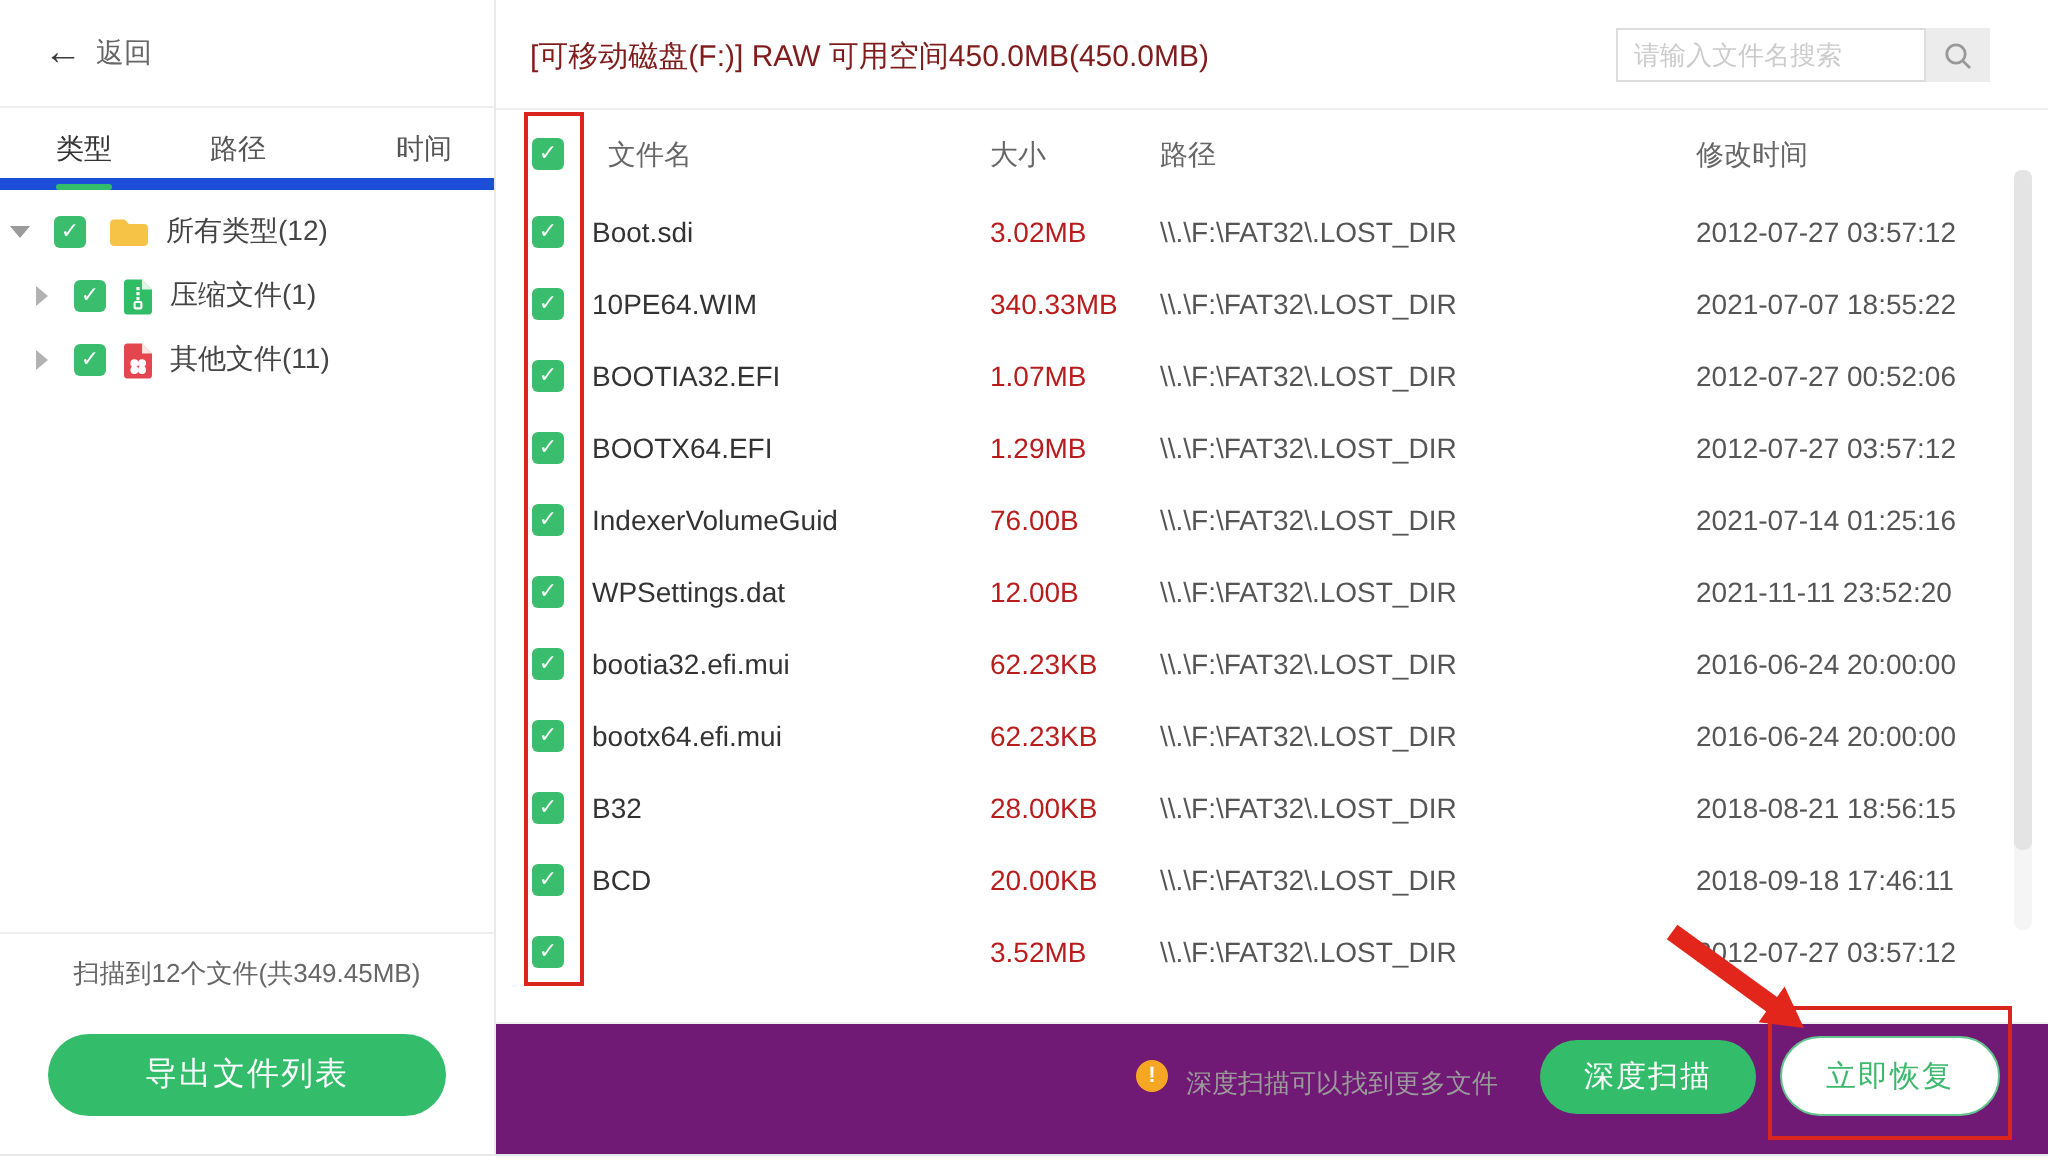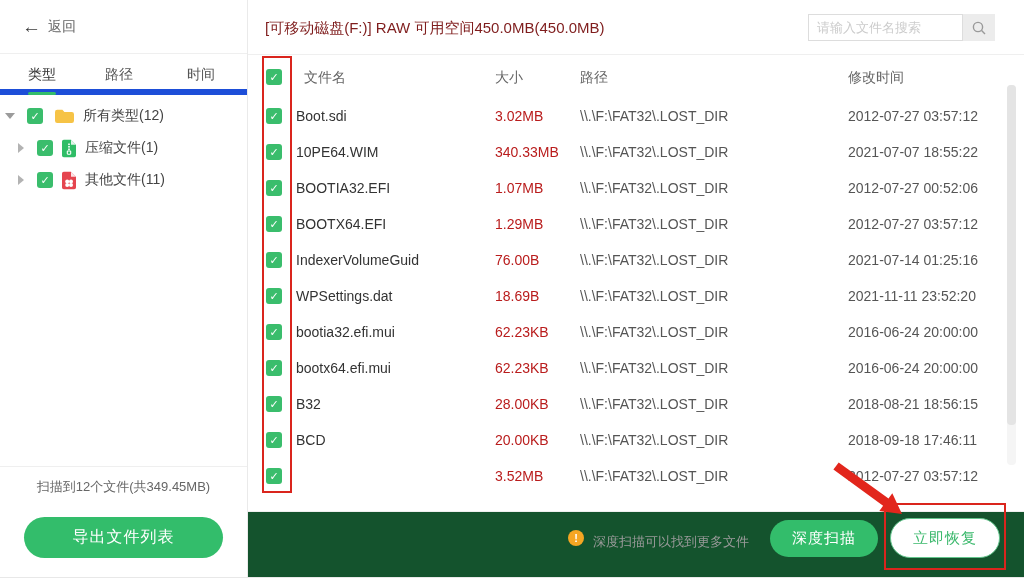--- a/index.html
+++ b/index.html
@@ -6,21 +6,21 @@
   body { font-family:"Liberation Sans","DejaVu Sans",sans-serif; background:#fff; }
   .app { position:relative; width:1024px; height:580px; background:#fff; overflow:hidden; }
 
   
   .sidebar { position:absolute; left:0; top:0; width:248px; height:578px; border-right:1px solid #eaeaea; background:#fff; }
   .back-row { position:absolute; left:0; top:0; width:247px; height:54px; border-bottom:1px solid #efefef; display:flex; align-items:center; padding-left:22px; cursor:pointer; }
   .back-arrow { font-size:19px; color:#3a3a3a; margin-right:7px; line-height:1; }
   .back-label { font-size:14px; color:#666; }
   .tabs-row { position:absolute; left:0; top:54px; width:247px; height:41px; border-bottom:6px solid #1d4ed8; }
   .tab { position:absolute; top:0; height:41px; line-height:41px; font-size:14px; color:#555; cursor:pointer; }
-  .tab-1 { left:28px; } .tab-2 { left:105px; } .tab-3 { left:187px; }
+  .tab-1 { left:28px; } .tab-2 { left:105px; } .tab-3 { left:198px; }
   .tab.active { color:#333; }
   .tab.active::after { content:""; position:absolute; left:0; bottom:0; width:100%; height:3px; background:#33bd6b; border-radius:2px; }
 
   .tnode { position:absolute; left:0; width:247px; height:32px; display:flex; align-items:center; cursor:pointer; }
   .caret-down { width:0; height:0; border-left:5px solid transparent; border-right:5px solid transparent; border-top:6px solid #9b9b9b; }
   .caret-right { width:0; height:0; border-top:5px solid transparent; border-bottom:5px solid transparent; border-left:6px solid #b3b3b3; }
   .cb { width:16px; height:16px; background:#3abd6c; border-radius:3px; position:relative; flex:0 0 16px; }
   .cb::after { content:"✓"; position:absolute; left:0; top:0; width:16px; height:16px; line-height:16px; text-align:center; color:#fff; font-size:11px; font-weight:bold; }
   .tnode .label { font-size:14px; color:#444; }
 
@@ -46,21 +46,21 @@
   .trow .cb { position:absolute; left:18px; top:10px; cursor:pointer; }
   .trow .c { position:absolute; top:0; height:36px; line-height:36px; font-size:14px; white-space:nowrap; }
   .trow .name { left:48px; color:#333; }
   .trow .size { left:247px; color:#b91c1c; }
   .trow .path { left:332px; color:#555; }
   .trow .time { left:600px; color:#555; }
 
   .scrollbar { position:absolute; left:759px; top:85px; width:9px; height:380px; background:#f5f5f5; border-radius:4px; }
   .scroll-thumb { position:absolute; left:0; top:0; width:9px; height:340px; background:#e4e4e4; border-radius:4px; }
 
-  .bbar { position:absolute; left:0; top:511px; width:776px; height:66px; border-top:1px solid #efefef; background:#14532d; }
+  .bbar { position:absolute; left:0; top:511px; width:776px; height:66px; border-top:1px solid #efefef; background:#701a75; }
   .warn-ic { position:absolute; left:320px; top:18px; width:16px; height:16px; border-radius:50%; background:#f5a623; }
   .warn-ic::after { content:"!"; position:absolute; left:0; top:0; width:16px; height:16px; line-height:16px; text-align:center; color:#fff; font-size:11px; font-weight:bold; }
   .hint { position:absolute; left:345px; top:21px; font-size:13px; color:#9a9a9a; }
   .deep-btn { position:absolute; left:522px; top:8px; width:108px; height:37px; border:none; border-radius:19px; background:#33bd6b; color:#fff; font-size:15px; letter-spacing:1px; cursor:pointer; font-family:inherit; }
   .recover-btn { position:absolute; left:642px; top:6px; width:110px; height:40px; border:1px solid #62c58c; border-radius:20px; background:#fff; color:#3cb96d; font-size:15px; letter-spacing:1px; cursor:pointer; font-family:inherit; }
 
   
   .anno-rect-col { position:absolute; left:262px; top:56px; width:30px; height:437px; border:2px solid #da251d; z-index:20; pointer-events:none; }
   .anno-rect-btn { position:absolute; left:884px; top:503px; width:122px; height:67px; border:2px solid #da251d; z-index:20; pointer-events:none; }
   .anno-arrow { position:absolute; left:820px; top:455px; z-index:21; pointer-events:none; }
@@ -186,21 +186,21 @@
         <div class="trow">
     <span class="cb"></span>
     <span class="c name">IndexerVolumeGuid</span>
     <span class="c size">76.00B</span>
     <span class="c path">\\.\F:\FAT32\.LOST_DIR</span>
     <span class="c time">2021-07-14 01:25:16</span>
   </div>
         <div class="trow">
     <span class="cb"></span>
     <span class="c name">WPSettings.dat</span>
-    <span class="c size">18.69B</span>
+    <span class="c size">12.00B</span>
     <span class="c path">\\.\F:\FAT32\.LOST_DIR</span>
     <span class="c time">2021-11-11 23:52:20</span>
   </div>
         <div class="trow">
     <span class="cb"></span>
     <span class="c name">bootia32.efi.mui</span>
     <span class="c size">62.23KB</span>
     <span class="c path">\\.\F:\FAT32\.LOST_DIR</span>
     <span class="c time">2016-06-24 20:00:00</span>
   </div>

